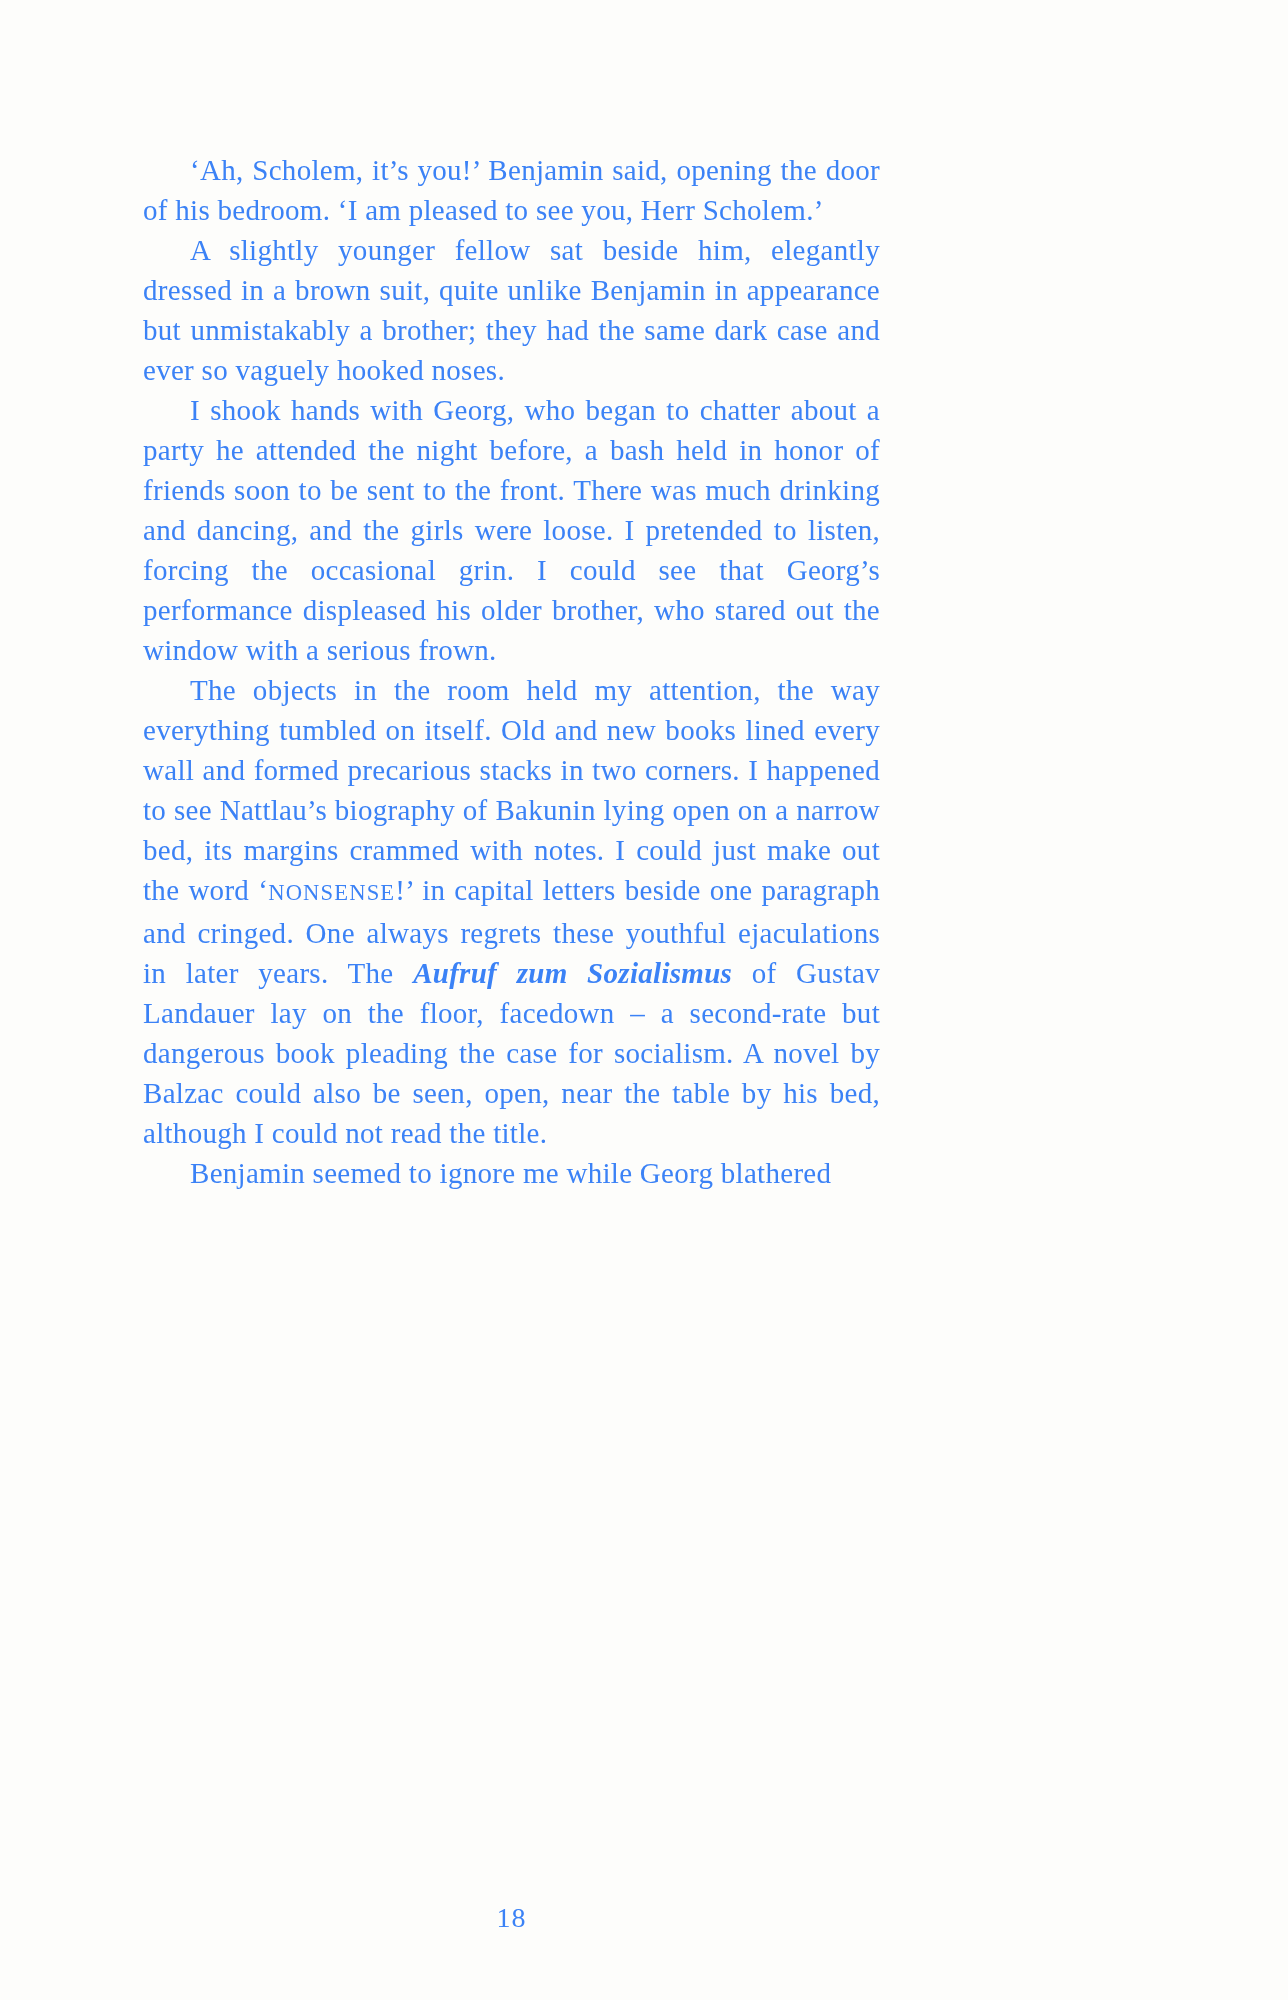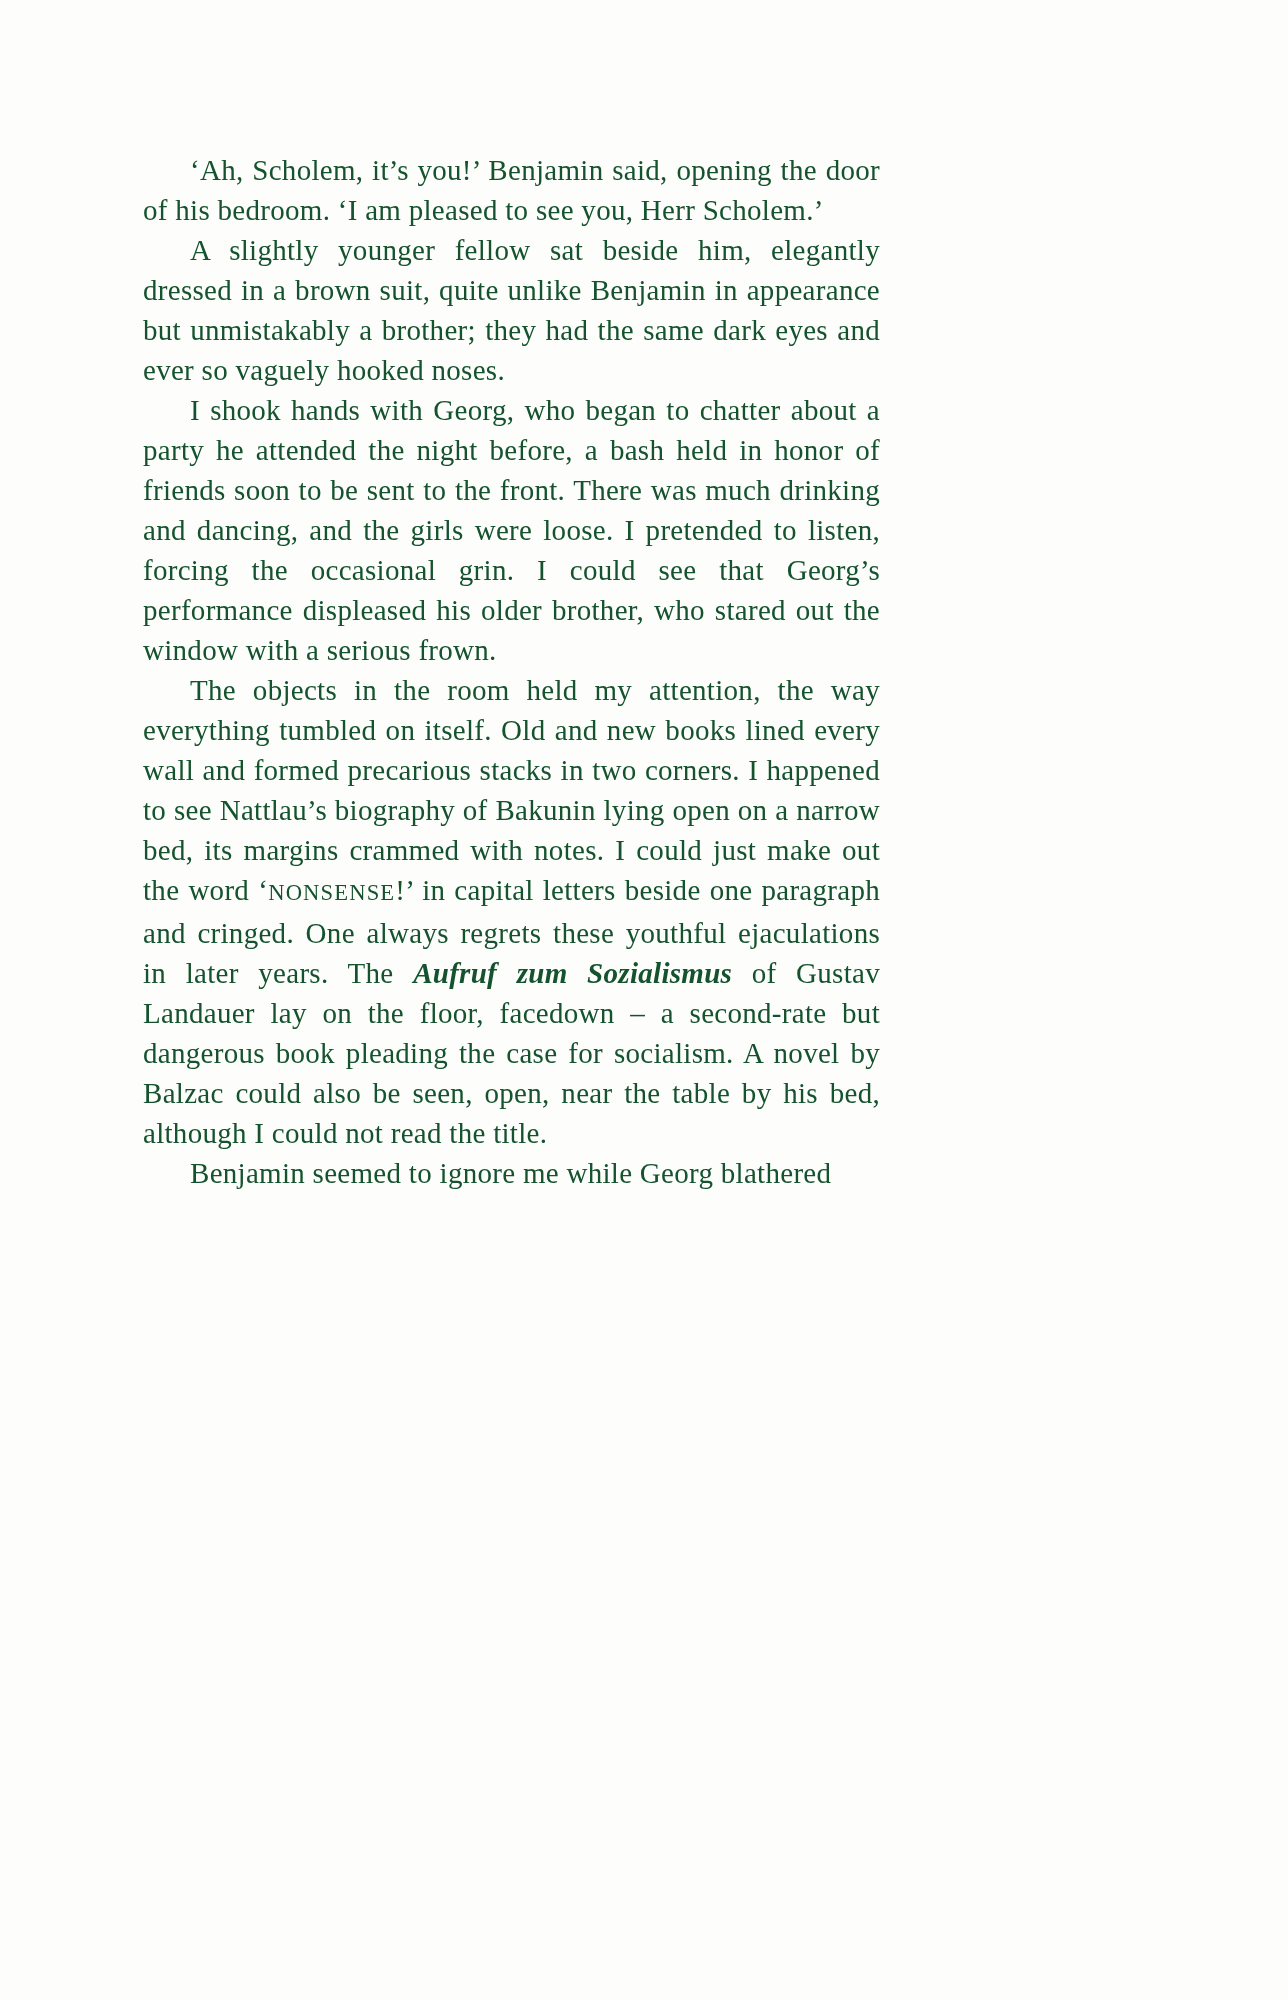--- a/index.html
+++ b/index.html
@@ -7,21 +7,21 @@
     padding: 0;
     background: #e8e8e8;
   }
   .scan-page {
     position: relative;
     width: 1288px;
     height: 2000px;
     margin: 0 auto;
     background: #fdfdfb;
     font-family: "Liberation Serif", "DejaVu Serif", serif;
-    color: #14532d;
+    color: #3b82f6;
     overflow: hidden;
   }
   .text-block {
     position: absolute;
     left: 143px;
     top: 150px;
     width: 737px;
     font-size: 29px;
     line-height: 40px;
     text-align: justify;
@@ -48,18 +48,19 @@
     font-size: 28px;
     letter-spacing: 0.04em;
   }
 </style>
 </head>
 <body>
 
 <div class="scan-page">
   <div class="text-block">
       <p><span>‘Ah, Scholem, it’s you!’ Benjamin said, opening the door of his bedroom. ‘I am pleased to see you, Herr Scholem.’</span></p>
-      <p><span>A slightly younger fellow sat beside him, elegantly dressed in a brown suit, quite unlike Benjamin in appearance but unmistakably a brother; they had the same dark eyes and ever so vaguely hooked noses.</span></p>
+      <p><span>A slightly younger fellow sat beside him, elegantly dressed in a brown suit, quite unlike Benjamin in appearance but unmistakably a brother; they had the same dark case and ever so vaguely hooked noses.</span></p>
       <p><span>I shook hands with Georg, who began to chatter about a party he attended the night before, a bash held in honor of friends soon to be sent to the front. There was much drinking and dancing, and the girls were loose. I pretended to listen, forcing the occasional grin. I could see that Georg’s performance displeased his older brother, who stared out the window with a serious frown.</span></p>
       <p><span>The objects in the room held my attention, the way everything tumbled on itself. Old and new books lined every wall and formed precarious stacks in two corners. I happened to see Nattlau’s biography of Bakunin lying open on a narrow bed, its margins crammed with notes. I could just make out the word ‘</span><span class="seg-smallcaps">NONSENSE</span><span>!’ in capital letters beside one paragraph and cringed. One always regrets these youthful ejaculations in later years. The </span><span class="seg-italic">Aufruf zum Sozialismus</span><span> of Gustav Landauer lay on the floor, facedown – a second-rate but dangerous book pleading the case for socialism. A novel by Balzac could also be seen, open, near the table by his bed, although I could not read the title.</span></p>
       <p><span>Benjamin seemed to ignore me while Georg blathered</span></p>
     </div>
+  <div class="page-number">18</div>
 </div>
 
 </body></html>

